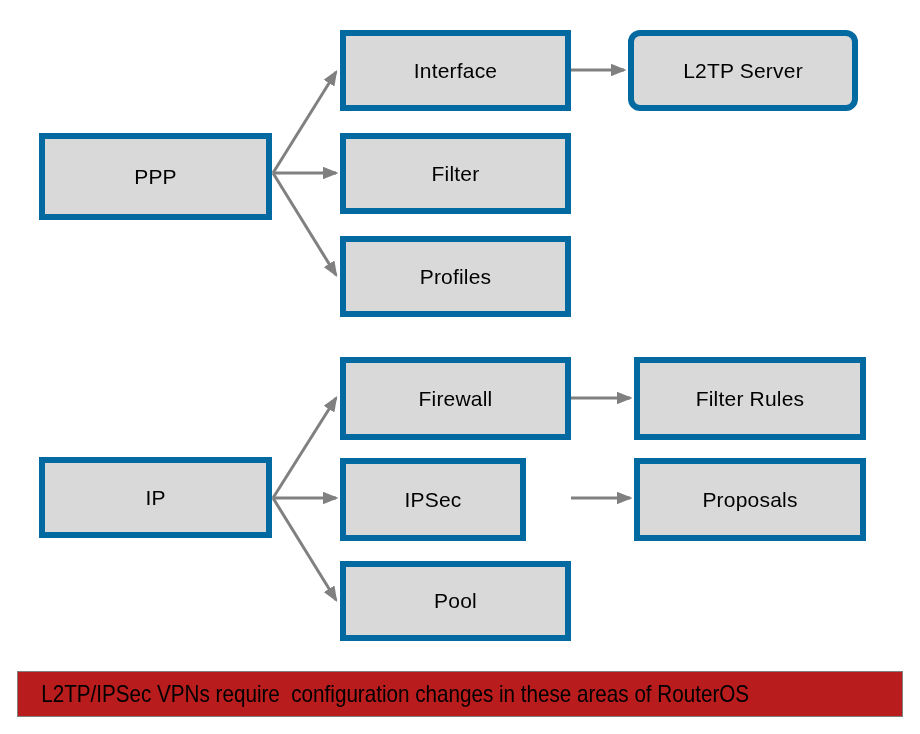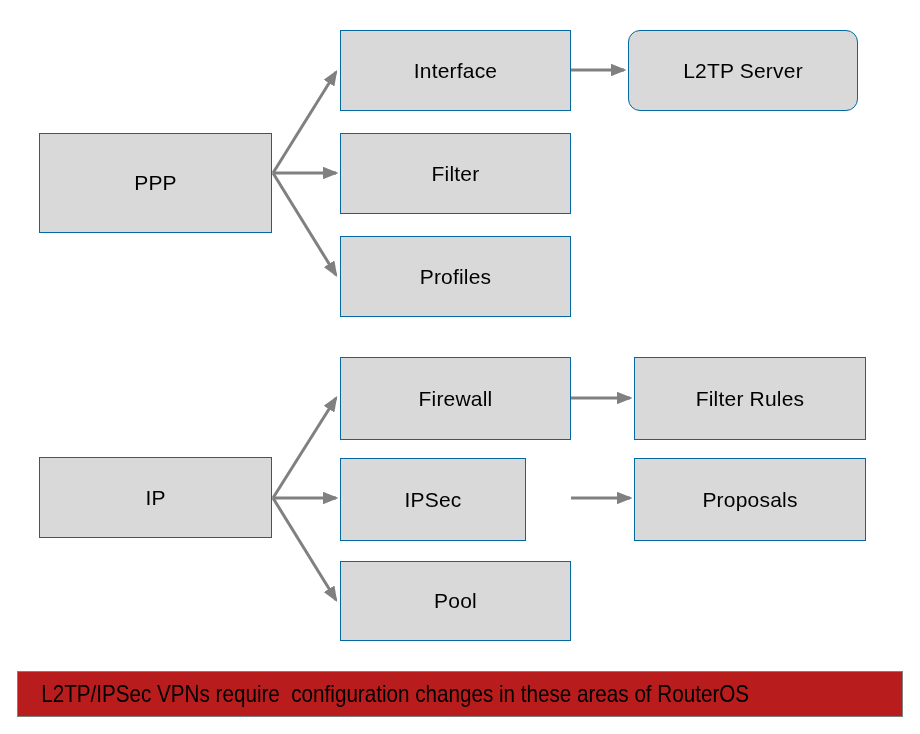--- a/index.html
+++ b/index.html
@@ -15,37 +15,37 @@
     position: relative;
     width: 920px;
     height: 734px;
     background: #ffffff;
     overflow: hidden;
   }
   .node {
     position: absolute;
     box-sizing: border-box;
     background: #d9d9d9;
-    border: 1px solid #0369a1;
+    border: 6px solid #0369a1;
     display: flex;
     align-items: center;
     justify-content: center;
     color: #000000;
     font-size: 21px;
     font-weight: 400;
     letter-spacing: 0.2px;
     line-height: 1.1;
     -webkit-font-smoothing: antialiased;
   }
   .node .node-label {
     display: block;
     text-align: center;
   }
   
-  #node-ppp       { left: 39px;  top: 133px; width: 233px; height: 100px; }
+  #node-ppp       { left: 39px;  top: 133px; width: 233px; height: 87px; }
   #node-interface { left: 340px; top: 30px;  width: 231px; height: 81px; }
   #node-secrets   { left: 340px; top: 133px; width: 231px; height: 81px; }
   #node-profiles  { left: 340px; top: 236px; width: 231px; height: 81px; }
   #node-l2tp      { left: 628px; top: 30px;  width: 230px; height: 81px; border-radius: 12px; }
   
   #node-ip        { left: 39px;  top: 457px; width: 233px; height: 81px; }
   #node-firewall  { left: 340px; top: 357px; width: 231px; height: 83px; }
   #node-ipsec     { left: 340px; top: 458px; width: 186px; height: 83px; }
   #node-pool      { left: 340px; top: 561px; width: 231px; height: 80px; }
   #node-filter    { left: 634px; top: 357px; width: 232px; height: 83px; }

